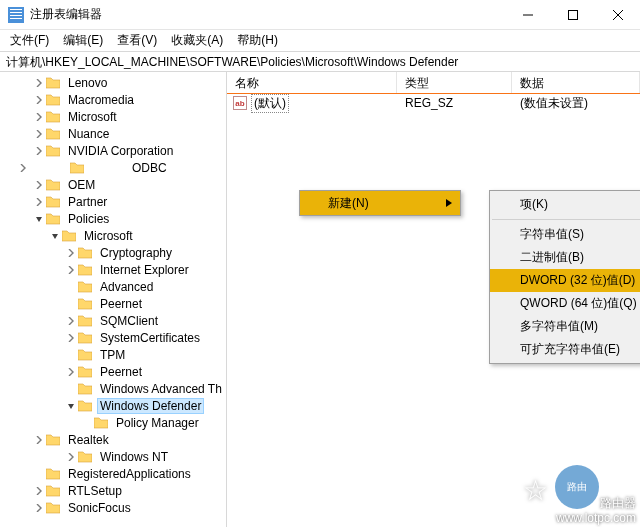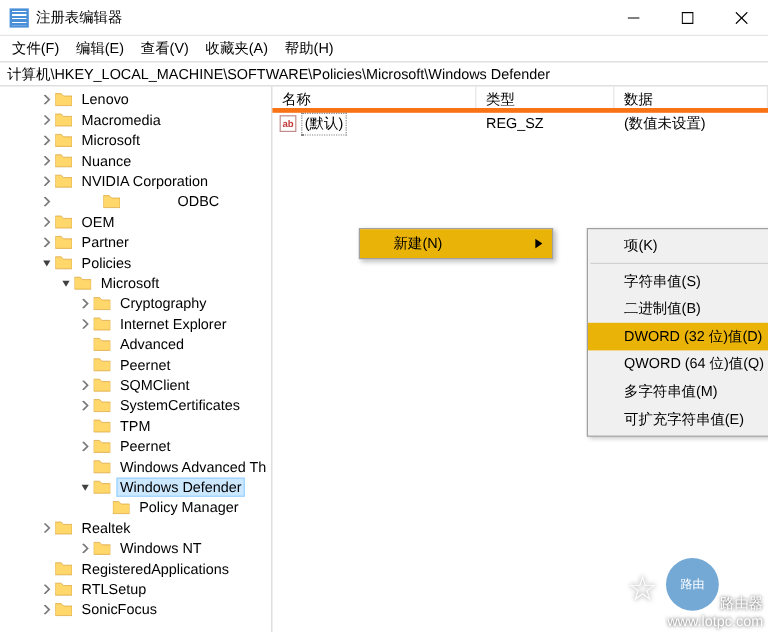--- a/index.html
+++ b/index.html
@@ -24,21 +24,21 @@
 .tree-row { display: flex; align-items: center; height: 17px; white-space: nowrap; }
 .tree-row.selected .tree-label { background: #cce8ff; border: 1px solid #99d1ff; padding: 0 2px; }
 .tree-label { padding: 0 3px; }
 .chev { width: 14px; display: inline-flex; justify-content: center; color: #6a6a6a; }
 .chev.open { color: #404040; }
 .chev svg { width: 8px; height: 8px; }
 .fold { width: 16px; height: 14px; margin-right: 3px; display:inline-flex; align-items:center; }
 .fold svg { width: 14px; height: 12px; }
 
 .listpane { flex: 1; position: relative; }
-.list-header { display: flex; height: 22px; border-bottom: 4px solid #f97316; }
+.list-header { display: flex; height: 22px; border-bottom: 1px solid #f97316; }
 .list-header div { padding: 3px 8px; border-right: 1px solid #e5e5e5; }
 .col-name { width: 170px; }
 .col-type { width: 115px; }
 .col-data { flex: 1; }
 .list-row { display: flex; height: 18px; align-items: center; }
 .list-row .cell-name { width: 170px; padding-left: 6px; display: flex; align-items: center; gap: 4px; }
 .list-row .cell-name-inner { border: 1px dotted #888; padding: 0 2px; }
 .list-row .cell-type { width: 115px; padding-left: 8px; }
 .list-row .cell-data { flex: 1; padding-left: 8px; }
 .str-icon { width: 14px; height: 14px; border: 1px solid #c08b8b; background: #fff; color: #c43b3b; font-size: 8px; font-weight: bold; display:flex; align-items:center; justify-content:center; }
@@ -153,21 +153,21 @@
             <polyline points="2,0 6,4 2,8" fill="none" stroke="#7a7a7a" stroke-width="1.4"></polyline>
           </svg>
         </span>
         <span class="fold">
           <svg viewBox="0 0 14 12">
             <path d="M0 2 L0 11 L14 11 L14 3 L7 3 L5 1 L0 1 Z" fill="#ffd76b" stroke="#d9a23b" stroke-width="0.6"></path>
           </svg>
         </span>
         <span class="tree-label">NVIDIA Corporation</span>
       </div>
-      <div class="tree-row" style="padding-left: 32px; gap: 40px;">
+      <div class="tree-row" style="padding-left: 16px; gap: 40px;">
         <span class="chev">
           <svg viewBox="0 0 8 8">
             <polyline points="2,0 6,4 2,8" fill="none" stroke="#7a7a7a" stroke-width="1.4"></polyline>
           </svg>
         </span>
         <span class="fold">
           <svg viewBox="0 0 14 12">
             <path d="M0 2 L0 11 L14 11 L14 3 L7 3 L5 1 L0 1 Z" fill="#ffd76b" stroke="#d9a23b" stroke-width="0.6"></path>
           </svg>
         </span>

